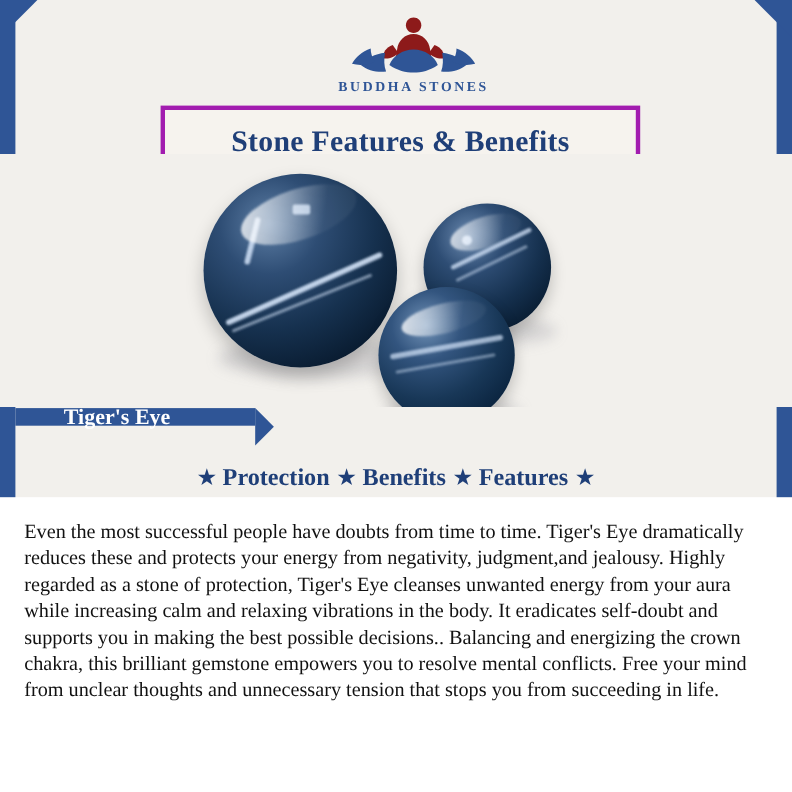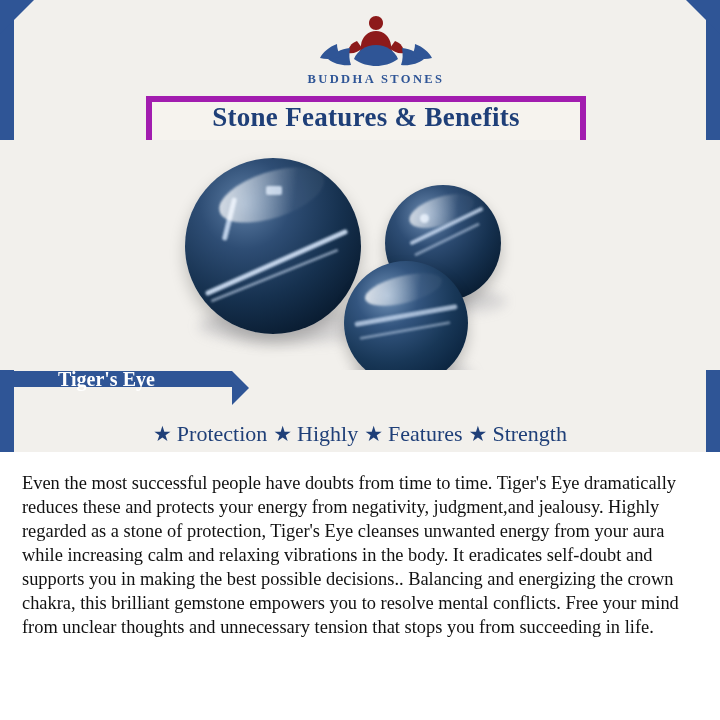--- a/index.html
+++ b/index.html
@@ -66,24 +66,24 @@
     font-weight: bold;
   }
 
   
   .title-band {
     position: absolute;
     left: 146px;
     top: 96px;
     width: 428px;
     height: 44px;
-    border: 6px solid #a21caf;
+    border: 4px solid #a21caf;
     background: #f6f3ee;
     display: flex;
-    align-items: flex-start;
+    align-items: flex-end;
     justify-content: center;
   }
   .title-band .title-text {
     font-family: "Liberation Serif", serif;
     font-weight: bold;
     font-size: 27px;
     color: #1f3f78;
     letter-spacing: 0.3px;
   }
 
@@ -225,21 +225,21 @@
   }
   .benefit .star {
     color: #1f3f78;
     font-size: 21px;
     line-height: 1;
   }
   .benefit .btext {
     color: #1f3f78;
     font-family: "Liberation Serif", serif;
     font-size: 22px;
-    font-weight: normal;
+    font-weight: bold;
   }
 
   
   .desc {
     position: absolute;
     left: 0;
     top: 452px;
     width: 720px;
     height: 268px;
     background: #ffffff;
@@ -316,29 +316,28 @@
     <span class="tag-label">Tiger's Eye</span>
   </div>
 
   <div class="benefits">
     <div class="benefit">
       <span class="star">★</span>
       <span class="btext">Protection</span>
     </div>
     <div class="benefit">
       <span class="star">★</span>
-      <span class="btext">Highly</span>
+      <span class="btext">Benefits</span>
     </div>
     <div class="benefit">
       <span class="star">★</span>
       <span class="btext">Features</span>
     </div>
     <div class="benefit">
       <span class="star">★</span>
-      <span class="btext">Strength</span>
     </div>
   </div>
 
   <div class="desc">
     <p>Even the most successful people have doubts from time to time. Tiger's Eye dramatically reduces these and protects your energy from negativity, judgment,and jealousy. Highly regarded as a stone of protection, Tiger's Eye cleanses unwanted energy from your aura while increasing calm and relaxing vibrations in the body. It eradicates self-doubt and supports you in making the best possible decisions.. Balancing and energizing the crown chakra, this brilliant gemstone empowers you to resolve mental conflicts. Free your mind from unclear thoughts and unnecessary tension that stops you from succeeding in life.</p>
   </div>
 
 </div>
 
 </body></html>

